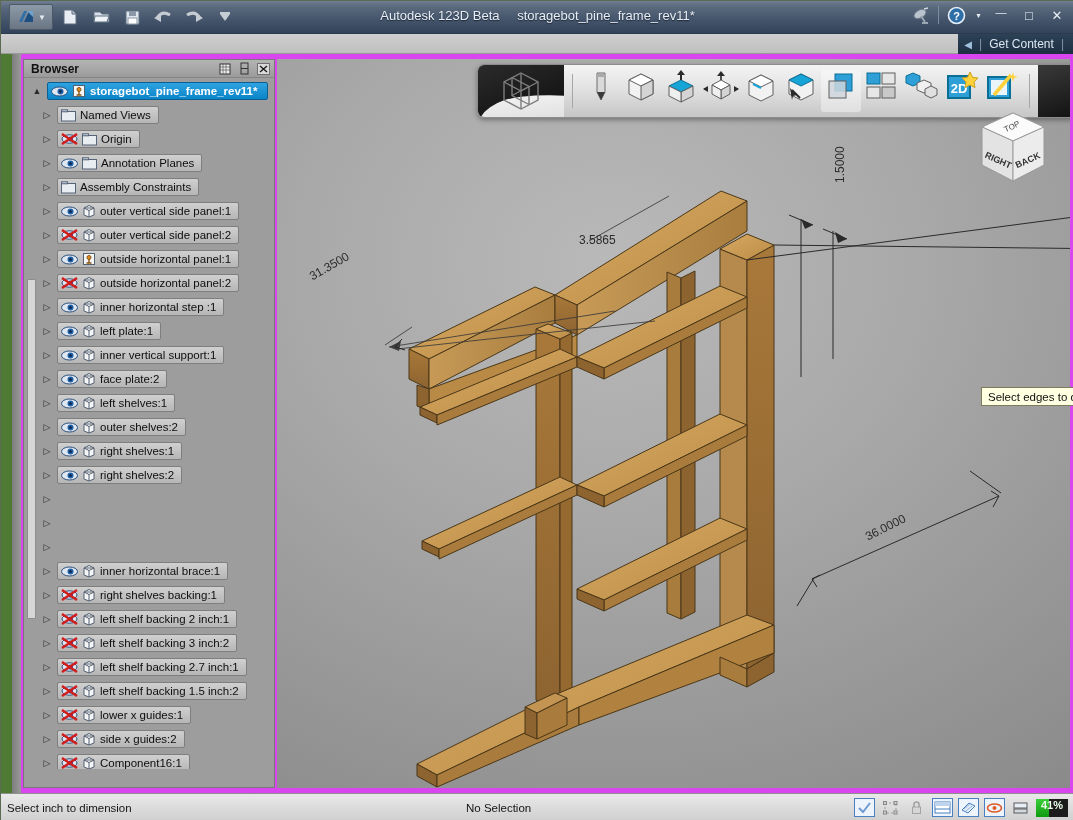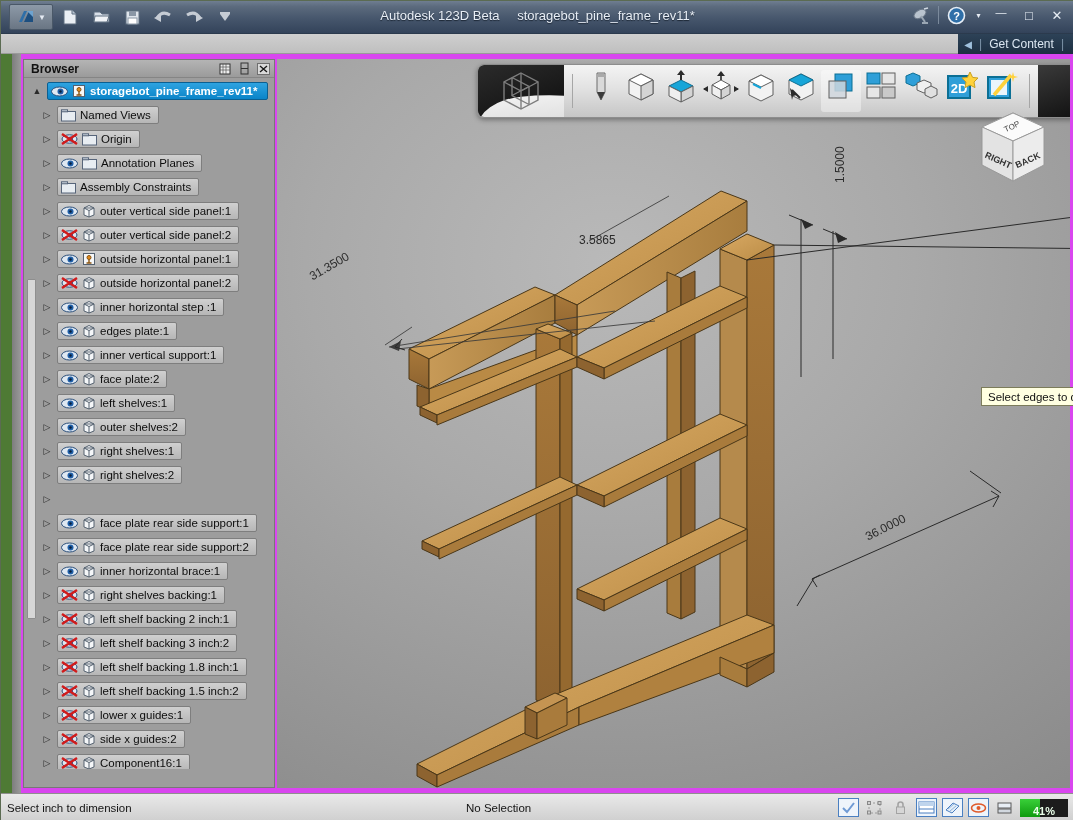--- a/index.html
+++ b/index.html
@@ -235,23 +235,23 @@
   }
   .sb-left { margin-left: 6px; font-size: 11.5px; color: #151515; }
   .sb-mid { position: absolute; left: 465px; font-size: 11.5px; color: #151515; }
   .sb-right { position: absolute; right: 6px; display: flex; align-items: center; gap: 5px; }
   .sbi {
     width: 21px; height: 19px;
     display: flex; align-items: center; justify-content: center;
   }
   .sbi.boxed { border: 1px solid #4a7fc1; background: #eef4fb; }
   .mem {
-    width: 48px; height: 18px;
+    width: 32px; height: 18px;
     background: #1c1c1c;
-    display: flex; align-items: flex-end; justify-content: center;
+    display: flex; align-items: flex-start; justify-content: center;
     position: relative; overflow: hidden;
   }
   .mem .fill {
     position: absolute; left: 0; top: 0; bottom: 0;
     background: linear-gradient(180deg,#39d039,#0f9a0f);
   }
   .mem span { position: relative; color: #eaffea; font-size: 11px; font-weight: bold; }
 </style>
 </head>
 <body>
@@ -578,21 +578,21 @@
                       <circle cx="9.5" cy="5.5" r="1.2" fill="#0a1f3a"></circle>
                     </svg>
                   </span>
                   <span class="ico cube">
                     <svg width="14" height="14" viewBox="0 0 14 14">
                       <polygon points="2,4 7,1.5 12,4 12,11 7,13 2,11" fill="#f4f6f8" stroke="#54616f"></polygon>
                       <polygon points="2,4 7,6.5 12,4" fill="#ffffff" stroke="#54616f"></polygon>
                       <path d="M7 6.5 V13" stroke="#54616f"></path>
                     </svg>
                   </span>
-                  <span>edges plate:1</span>
+                  <span>left plate:1</span>
                 </span>
               </div>
               <div class="trow">
                 <span class="twist">▷</span>
                 <span class="tchip">
                   <span class="ico eye">
                     <svg width="17" height="11" viewBox="0 0 17 11">
                       <ellipse cx="8.5" cy="5.5" rx="8" ry="4.5" fill="#dfe8f2" stroke="#2b4f7a"></ellipse>
                       <circle cx="9.5" cy="5.5" r="3" fill="#1f5fa8"></circle>
                       <circle cx="9.5" cy="5.5" r="1.2" fill="#0a1f3a"></circle>
@@ -706,75 +706,41 @@
                     </svg>
                   </span>
                   <span>right shelves:2</span>
                 </span>
               </div>
               <div class="trow">
                 <span class="twist">▷</span>
               </div>
               <div class="trow">
                 <span class="twist">▷</span>
+              </div>
+              <div class="trow">
+                <span class="twist">▷</span>
+              </div>
+              <div class="trow">
+                <span class="twist">▷</span>
                 <span class="tchip">
                   <span class="ico eye">
                     <svg width="17" height="11" viewBox="0 0 17 11">
                       <ellipse cx="8.5" cy="5.5" rx="8" ry="4.5" fill="#dfe8f2" stroke="#2b4f7a"></ellipse>
                       <circle cx="9.5" cy="5.5" r="3" fill="#1f5fa8"></circle>
                       <circle cx="9.5" cy="5.5" r="1.2" fill="#0a1f3a"></circle>
                     </svg>
                   </span>
                   <span class="ico cube">
                     <svg width="14" height="14" viewBox="0 0 14 14">
                       <polygon points="2,4 7,1.5 12,4 12,11 7,13 2,11" fill="#f4f6f8" stroke="#54616f"></polygon>
                       <polygon points="2,4 7,6.5 12,4" fill="#ffffff" stroke="#54616f"></polygon>
                       <path d="M7 6.5 V13" stroke="#54616f"></path>
                     </svg>
                   </span>
-                  <span>face plate rear side support:1</span>
-                </span>
-              </div>
-              <div class="trow">
-                <span class="twist">▷</span>
-                <span class="tchip">
-                  <span class="ico eye">
-                    <svg width="17" height="11" viewBox="0 0 17 11">
-                      <ellipse cx="8.5" cy="5.5" rx="8" ry="4.5" fill="#dfe8f2" stroke="#2b4f7a"></ellipse>
-                      <circle cx="9.5" cy="5.5" r="3" fill="#1f5fa8"></circle>
-                      <circle cx="9.5" cy="5.5" r="1.2" fill="#0a1f3a"></circle>
-                    </svg>
-                  </span>
-                  <span class="ico cube">
-                    <svg width="14" height="14" viewBox="0 0 14 14">
-                      <polygon points="2,4 7,1.5 12,4 12,11 7,13 2,11" fill="#f4f6f8" stroke="#54616f"></polygon>
-                      <polygon points="2,4 7,6.5 12,4" fill="#ffffff" stroke="#54616f"></polygon>
-                      <path d="M7 6.5 V13" stroke="#54616f"></path>
-                    </svg>
-                  </span>
-                  <span>face plate rear side support:2</span>
-                </span>
-              </div>
-              <div class="trow">
-                <span class="twist">▷</span>
-                <span class="tchip">
-                  <span class="ico eye">
-                    <svg width="17" height="11" viewBox="0 0 17 11">
-                      <ellipse cx="8.5" cy="5.5" rx="8" ry="4.5" fill="#dfe8f2" stroke="#2b4f7a"></ellipse>
-                      <circle cx="9.5" cy="5.5" r="3" fill="#1f5fa8"></circle>
-                      <circle cx="9.5" cy="5.5" r="1.2" fill="#0a1f3a"></circle>
-                    </svg>
-                  </span>
-                  <span class="ico cube">
-                    <svg width="14" height="14" viewBox="0 0 14 14">
-                      <polygon points="2,4 7,1.5 12,4 12,11 7,13 2,11" fill="#f4f6f8" stroke="#54616f"></polygon>
-                      <polygon points="2,4 7,6.5 12,4" fill="#ffffff" stroke="#54616f"></polygon>
-                      <path d="M7 6.5 V13" stroke="#54616f"></path>
-                    </svg>
-                  </span>
                   <span>inner horizontal brace:1</span>
                 </span>
               </div>
               <div class="trow">
                 <span class="twist">▷</span>
                 <span class="tchip">
                   <span class="ico eye">
                     <svg width="17" height="12" viewBox="0 0 17 12">
                       <ellipse cx="8.5" cy="6" rx="7.5" ry="4.2" fill="#dfe8f2" stroke="#2b4f7a"></ellipse>
                       <circle cx="9.5" cy="6" r="2.6" fill="#1f5fa8"></circle>
@@ -841,21 +807,21 @@
                       <path d="M1 1 L16 11 M16 1 L1 11" stroke="#d11b1b" stroke-width="2.4"></path>
                     </svg>
                   </span>
                   <span class="ico cube">
                     <svg width="14" height="14" viewBox="0 0 14 14">
                       <polygon points="2,4 7,1.5 12,4 12,11 7,13 2,11" fill="#f4f6f8" stroke="#54616f"></polygon>
                       <polygon points="2,4 7,6.5 12,4" fill="#ffffff" stroke="#54616f"></polygon>
                       <path d="M7 6.5 V13" stroke="#54616f"></path>
                     </svg>
                   </span>
-                  <span>left shelf backing 1.8 inch:1</span>
+                  <span>left shelf backing 2.7 inch:1</span>
                 </span>
               </div>
               <div class="trow">
                 <span class="twist">▷</span>
                 <span class="tchip">
                   <span class="ico eye">
                     <svg width="17" height="12" viewBox="0 0 17 12">
                       <ellipse cx="8.5" cy="6" rx="7.5" ry="4.2" fill="#dfe8f2" stroke="#2b4f7a"></ellipse>
                       <circle cx="9.5" cy="6" r="2.6" fill="#1f5fa8"></circle>
                       <path d="M1 1 L16 11 M16 1 L1 11" stroke="#d11b1b" stroke-width="2.4"></path>

